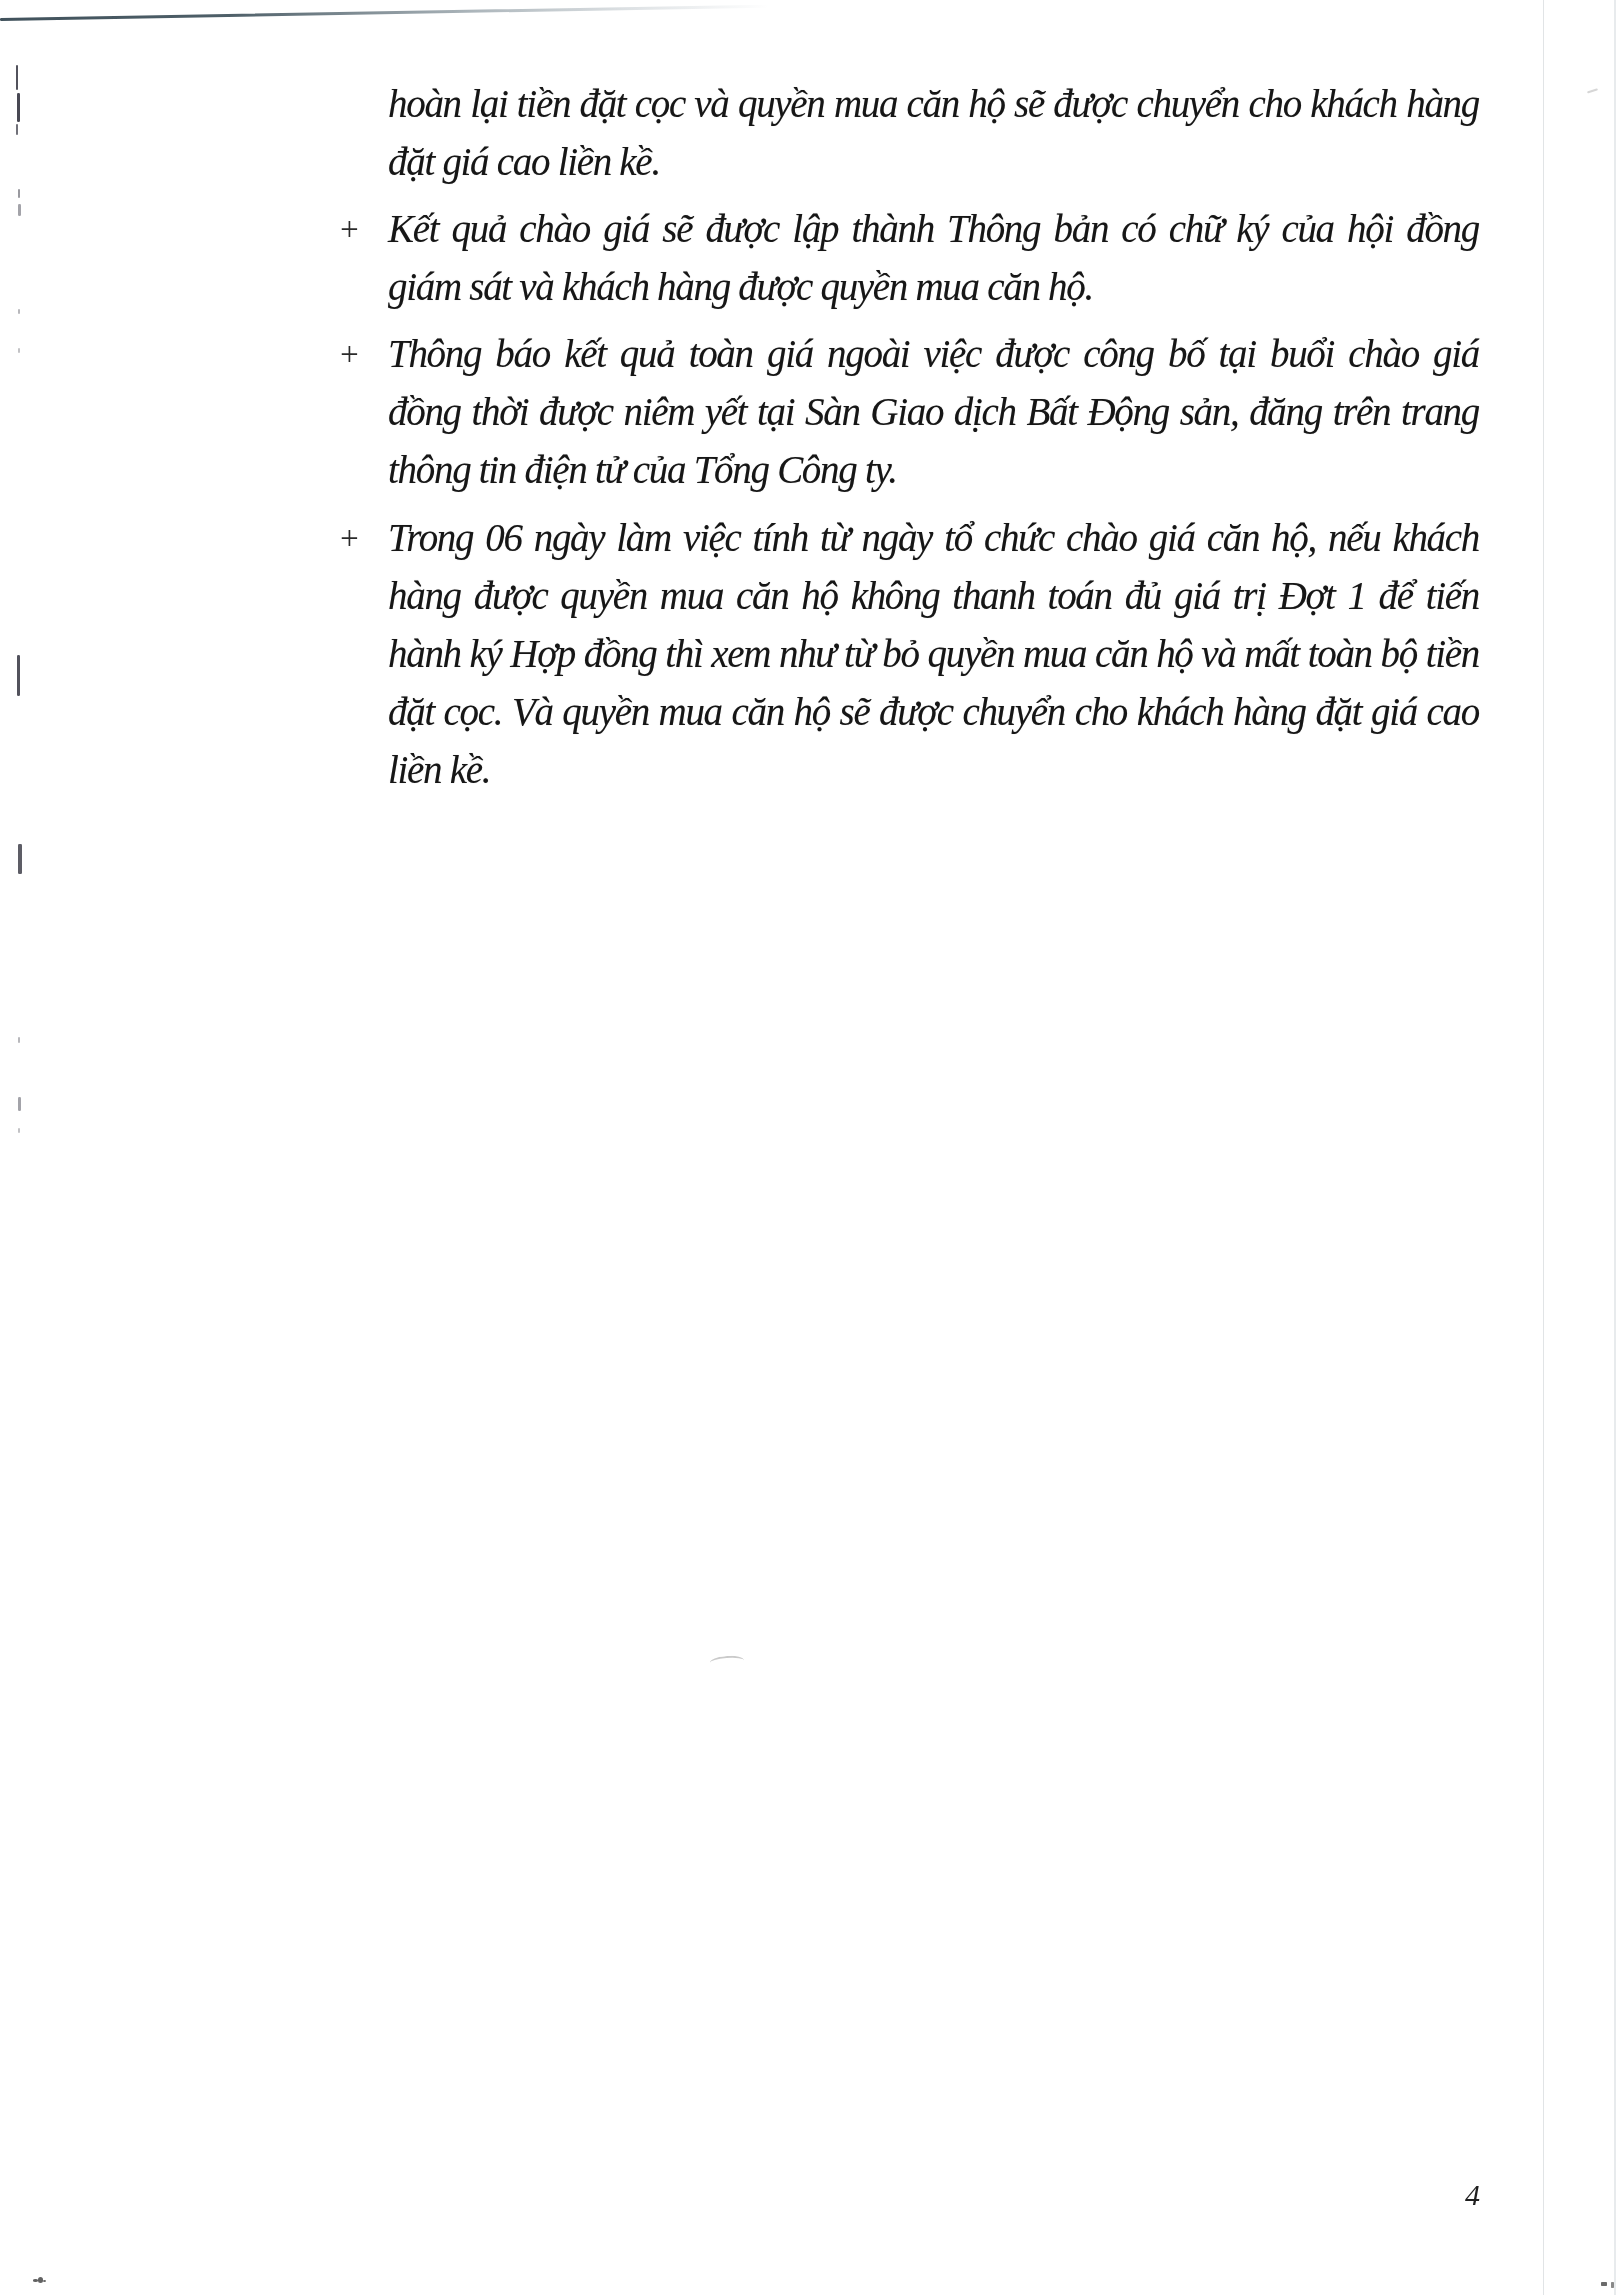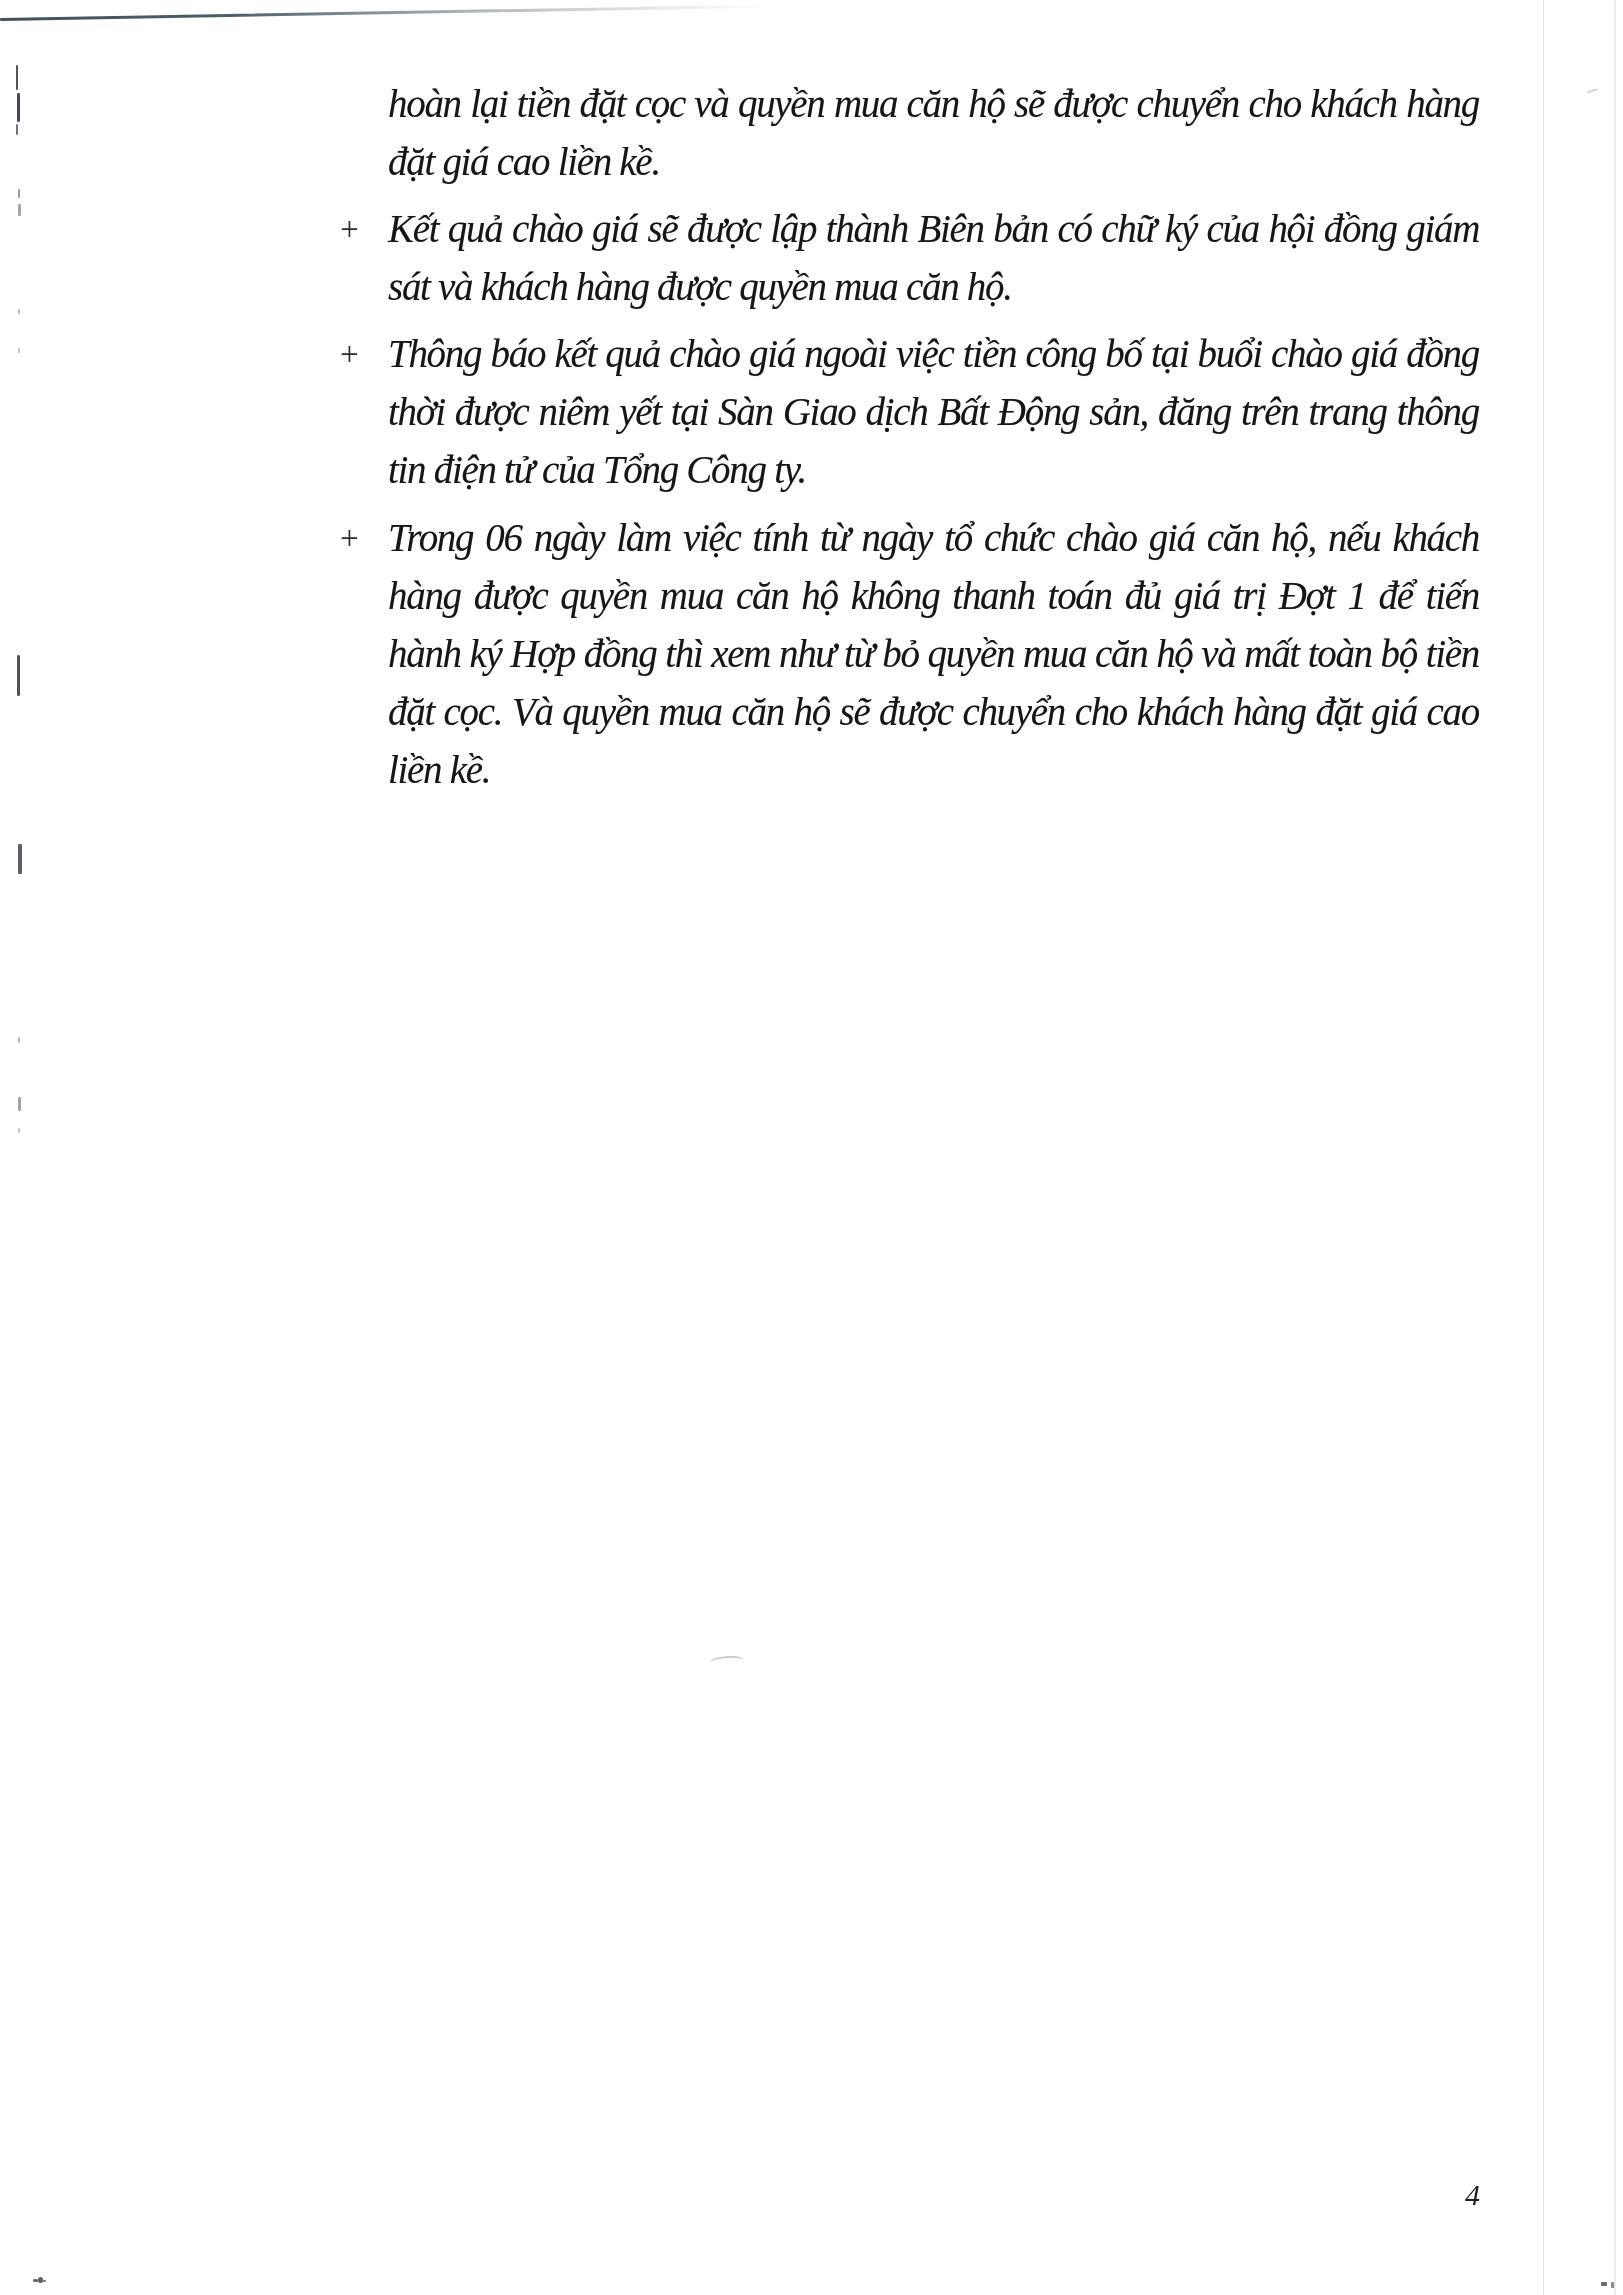--- a/index.html
+++ b/index.html
@@ -89,26 +89,26 @@
   <div class="mark" style="left:18.3px;top:1037px;width:2px;height:5.9px;opacity:.35"></div>
   <div class="mark" style="left:18.3px;top:1097px;width:2.6px;height:14.4px;opacity:.45"></div>
   <div class="mark" style="left:18.3px;top:1128px;width:2px;height:5.2px;opacity:.3"></div>
 
   <div class="content">
 
     <p class="para-cont">hoàn lại tiền đặt cọc và quyền mua căn hộ sẽ được chuyển cho khách hàng đặt giá cao liền kề.</p>
 
     <div class="bullet">
       <span class="marker">+</span>
-      <p class="btext">Kết quả chào giá sẽ được lập thành Biên bản có chữ ký của hội đồng giám sát và khách hàng được quyền mua căn hộ.</p>
+      <p class="btext">Kết quả chào giá sẽ được lập thành Thông bản có chữ ký của hội đồng giám sát và khách hàng được quyền mua căn hộ.</p>
     </div>
 
     <div class="bullet">
       <span class="marker">+</span>
-      <p class="btext">Thông báo kết quả chào giá ngoài việc tiền công bố tại buổi chào giá đồng thời được niêm yết tại Sàn Giao dịch Bất Động sản, đăng trên trang thông tin điện tử của Tổng Công ty.</p>
+      <p class="btext">Thông báo kết quả toàn giá ngoài việc được công bố tại buổi chào giá đồng thời được niêm yết tại Sàn Giao dịch Bất Động sản, đăng trên trang thông tin điện tử của Tổng Công ty.</p>
     </div>
 
     <div class="bullet">
       <span class="marker">+</span>
       <p class="btext">Trong 06 ngày làm việc tính từ ngày tổ chức chào giá căn hộ, nếu khách hàng được quyền mua căn hộ không thanh toán đủ giá trị Đợt 1 để tiến hành ký Hợp đồng thì xem như từ bỏ quyền mua căn hộ và mất toàn bộ tiền đặt cọc. Và quyền mua căn hộ sẽ được chuyển cho khách hàng đặt giá cao liền kề.</p>
     </div>
 
   </div>
 
   <div class="squiggle"></div>

